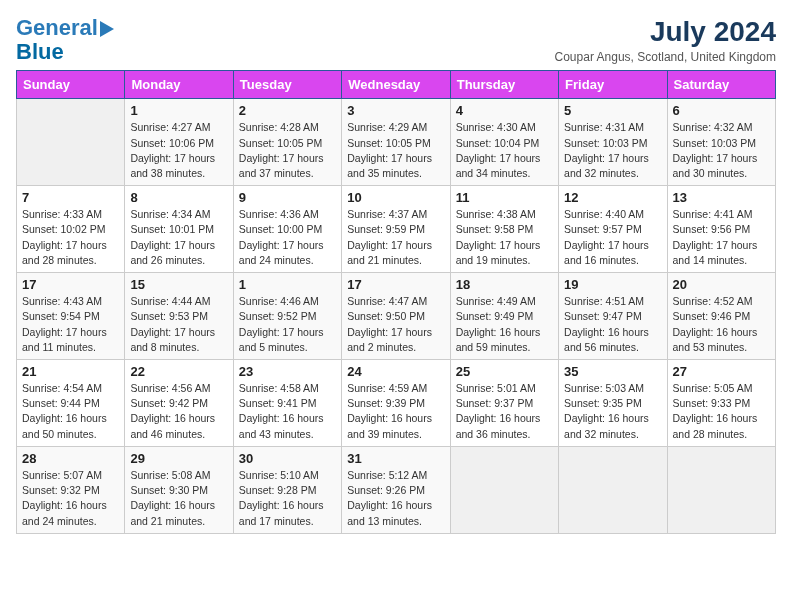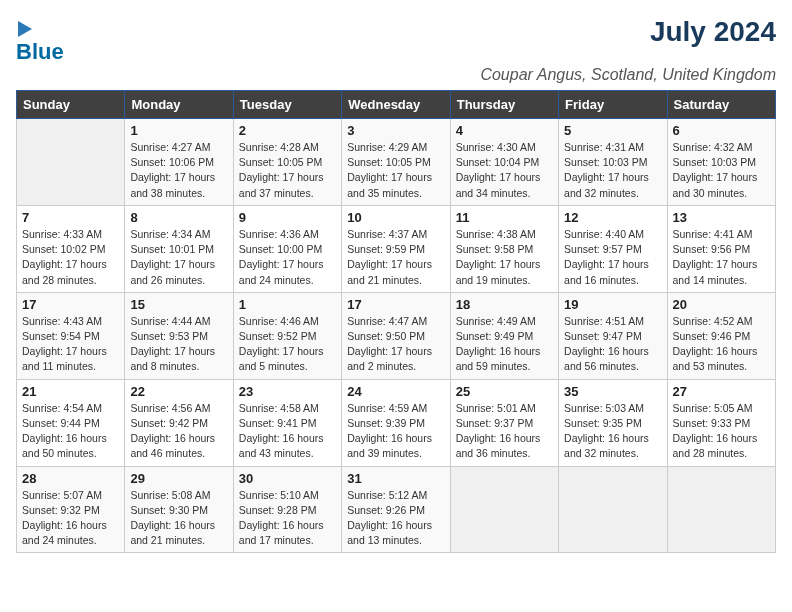--- a/index.html
+++ b/index.html
@@ -42,33 +42,32 @@
     }
     .title-area {
       text-align: right;
     }
     .month-title {
       font-size: 28px;
       font-weight: bold;
       color: #1a3a5c;
     }
     .location-title {
-      font-size: 16px;
+      font-size: 12px;
       color: #555;
-      margin-top: 18px;
-      font-style: italic;
+      margin-top: 2px;
     }
     .calendar {
       width: 100%;
       border-collapse: collapse;
       border: 1px solid #ccc;
       font-size: 11px;
     }
     .calendar thead tr th {
-      background-color: #404040;
+      background-color: #d946ef;
       color: #fff;
       text-align: left;
       padding: 6px 6px;
       font-size: 13px;
       font-weight: bold;
       border: 1px solid #2a5a9a;
     }
     .calendar tbody tr td {
       vertical-align: top;
       border: 1px solid #ccc;
@@ -95,21 +94,21 @@
       line-height: 1.45;
       font-size: 10.5px;
     }
   </style>
 </head>
 <body>
 
 <div class="header-area">
   <div class="logo">
     <div class="logo-text">
-      <span class="logo-arrow"></span>
+      <span>General</span><span class="logo-arrow"></span>
     </div>
     <div class="logo-text" style="color:#0369a1;">Blue</div>
   </div>
   <div class="title-area">
     <div class="month-title">July 2024</div>
     <div class="location-title">Coupar Angus, Scotland, United Kingdom</div>
   </div>
 </div>
 
 <table class="calendar">

